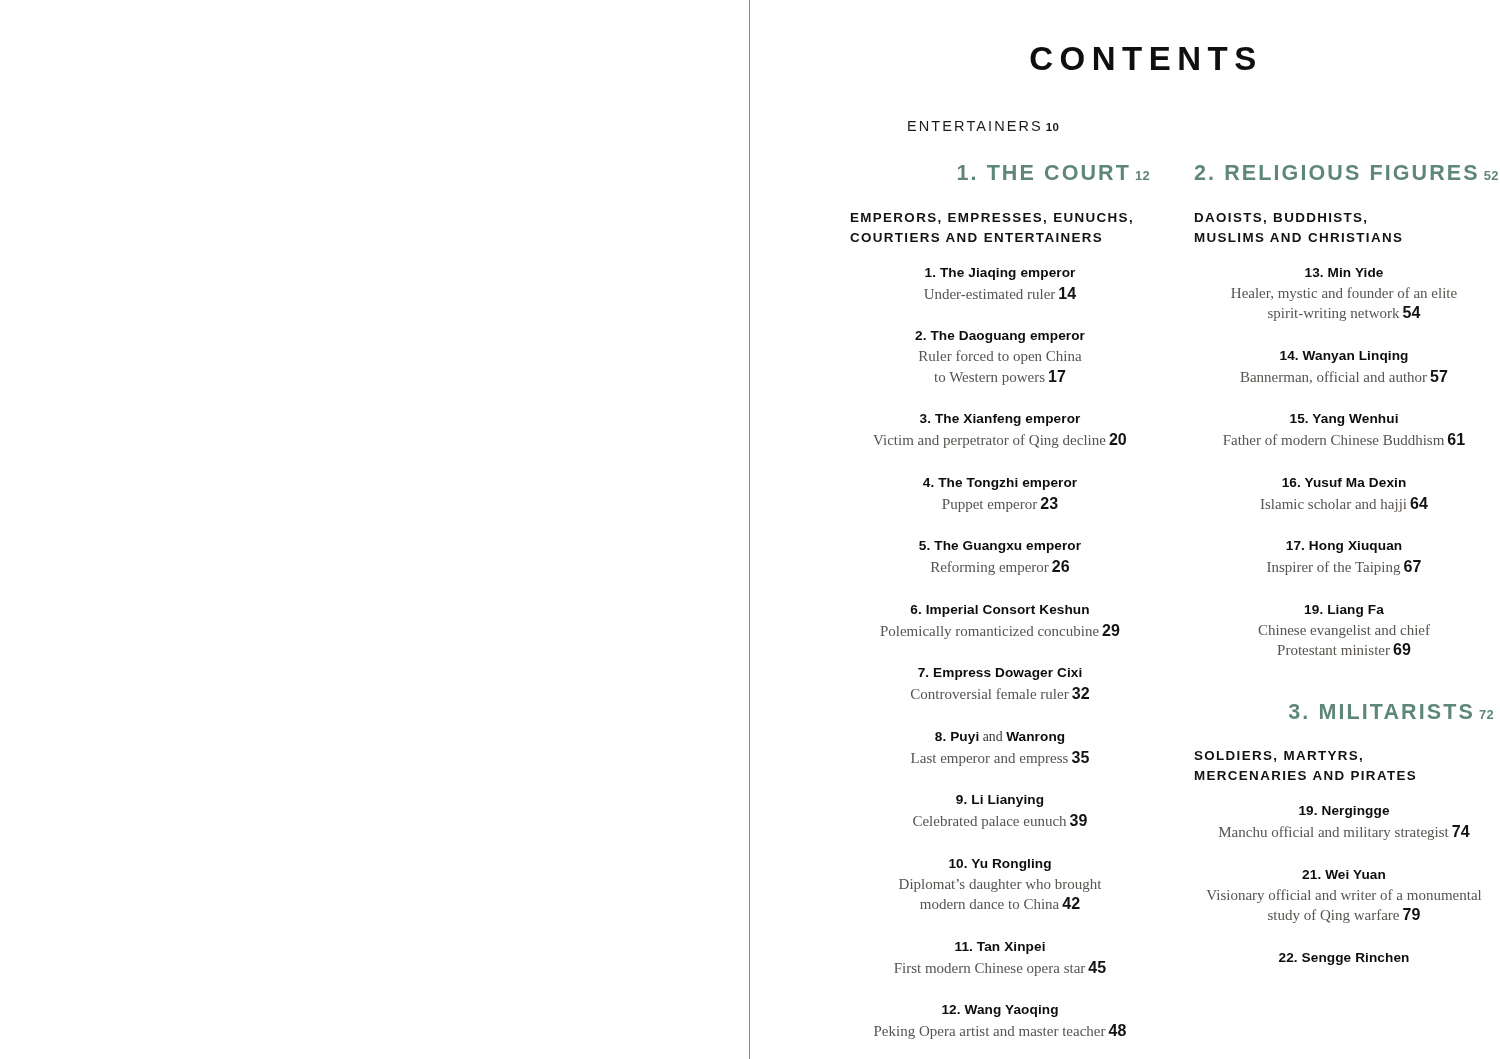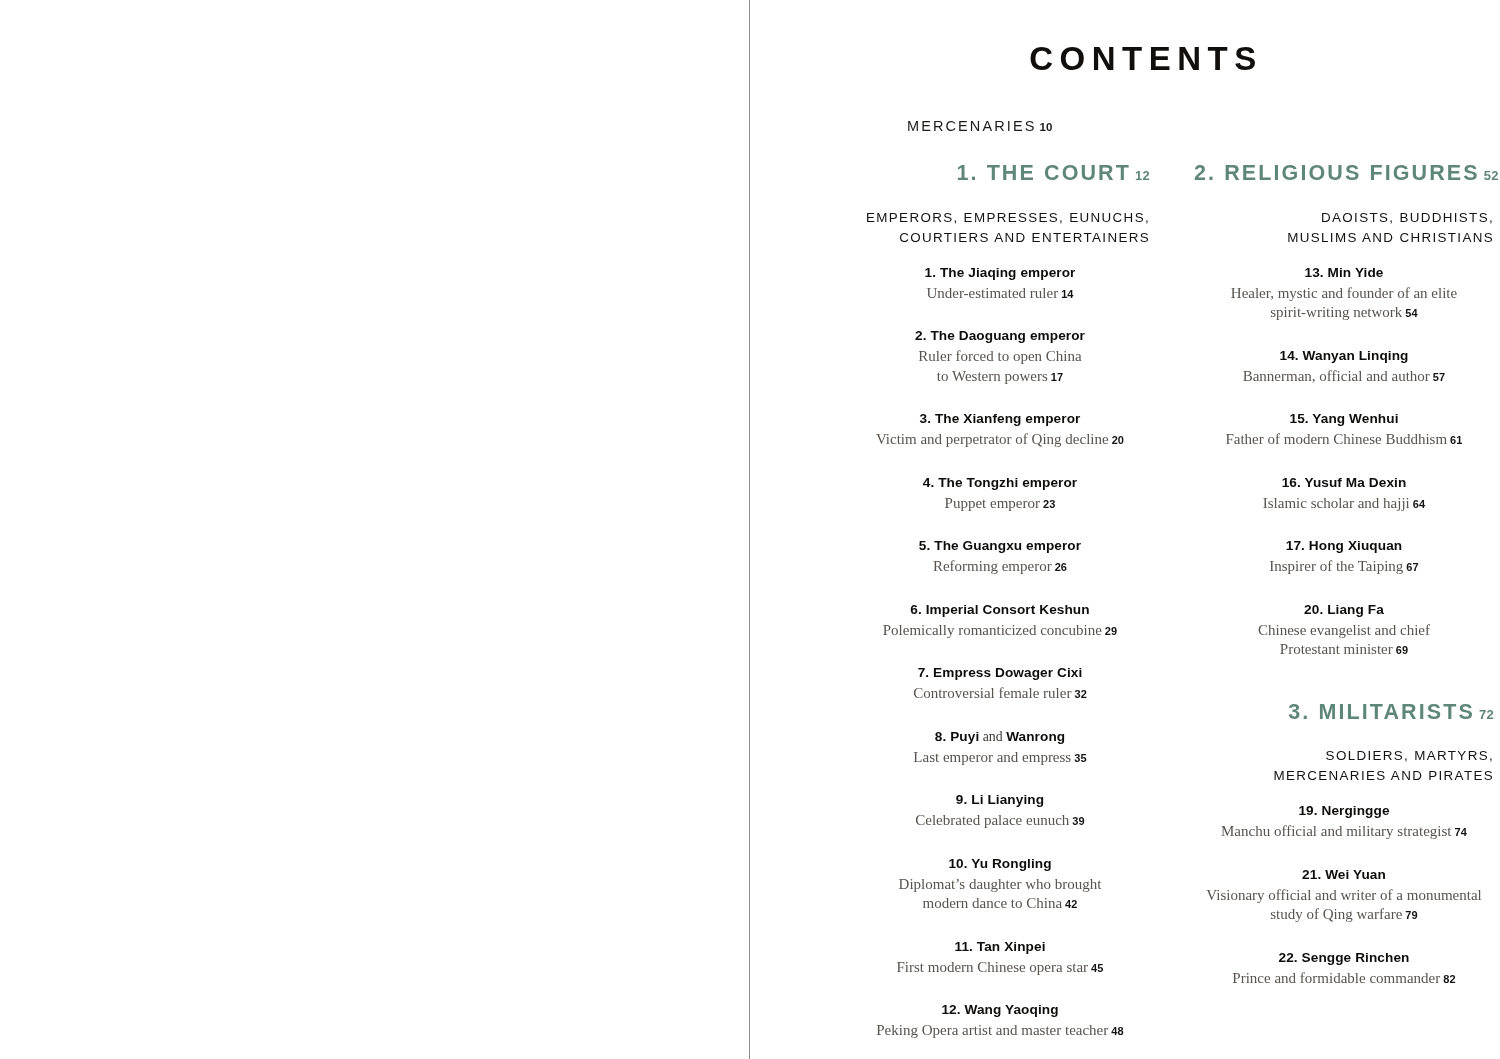--- a/index.html
+++ b/index.html
@@ -108,23 +108,23 @@
   }
   .sec-head .pg {
     font-size: 13px;
     letter-spacing: 0.3px;
     margin-left: 4px;
     color: #5f8779;
   }
 
   
   .sec-sub {
-    text-align: right;
+    text-align: left;
     font-size: 13.4px;
-    font-weight: 400;
+    font-weight: 700;
     letter-spacing: 1.35px;
     color: #141312;
     line-height: 20px;
     margin: 0;
     padding-top: 22px;
   }
 
   
   .entries {
     padding-top: 15px;
@@ -156,21 +156,21 @@
     font-family: "Liberation Serif", serif;
     font-size: 15px;
     font-weight: 400;
     color: #57534f;
     line-height: 19.5px;
     margin: 0;
     padding-top: 1px;
   }
   .entry-desc .pg {
     font-family: "Liberation Sans", sans-serif;
-    font-size: 11px;
+    font-size: 16px;
     font-weight: 700;
     color: #141312;
     margin-left: 3px;
     letter-spacing: 0.1px;
   }
 
   
   .sec-block + .sec-block {
     margin-top: 40px;
   }
@@ -182,21 +182,21 @@
 
   <div class="page-left"></div>
 
   <div class="gutter"></div>
 
   <div class="page-right">
 
     <h1 class="contents-title">CONTENTS</h1>
 
     <p class="intro-line">
-      <span>MERCENARIES</span><span class="pg">10</span>
+      <span>ENTERTAINERS</span><span class="pg">10</span>
     </p>
 
     <div class="columns">
       <div class="col col-1">
           <div class="sec-block">
             <h2 class="sec-head"><span>1. THE COURT</span><span class="pg">12</span></h2>
             <p class="sec-sub"><span>EMPERORS, EMPRESSES, EUNUCHS,</span><br><span>COURTIERS AND ENTERTAINERS</span></p>
             <div class="entries">
               <div class="entry">
                 <p class="entry-title">1. The Jiaqing emperor</p>
@@ -268,40 +268,39 @@
               </div>
               <div class="entry">
                 <p class="entry-title">16. Yusuf Ma Dexin</p>
                 <p class="entry-desc"><span>Islamic scholar and hajji</span><span class="pg">64</span></p>
               </div>
               <div class="entry">
                 <p class="entry-title">17. Hong Xiuquan</p>
                 <p class="entry-desc"><span>Inspirer of the Taiping</span><span class="pg">67</span></p>
               </div>
               <div class="entry">
-                <p class="entry-title">20. Liang Fa</p>
+                <p class="entry-title">19. Liang Fa</p>
                 <p class="entry-desc"><span>Chinese evangelist and chief</span><br><span>Protestant minister</span><span class="pg">69</span></p>
               </div>
             </div>
           </div>
           <div class="sec-block">
             <h2 class="sec-head"><span>3. MILITARISTS</span><span class="pg">72</span></h2>
             <p class="sec-sub"><span>SOLDIERS, MARTYRS,</span><br><span>MERCENARIES AND PIRATES</span></p>
             <div class="entries">
               <div class="entry">
                 <p class="entry-title">19. Nergingge</p>
                 <p class="entry-desc"><span>Manchu official and military strategist</span><span class="pg">74</span></p>
               </div>
               <div class="entry">
                 <p class="entry-title">21. Wei Yuan</p>
                 <p class="entry-desc"><span>Visionary official and writer of a monumental</span><br><span>study of Qing warfare</span><span class="pg">79</span></p>
               </div>
               <div class="entry">
                 <p class="entry-title">22. Sengge Rinchen</p>
-                <p class="entry-desc"><span>Prince and formidable commander</span><span class="pg">82</span></p>
               </div>
             </div>
           </div>
         </div>
     </div>
 
   </div>
 </div>
 
 </body></html>

